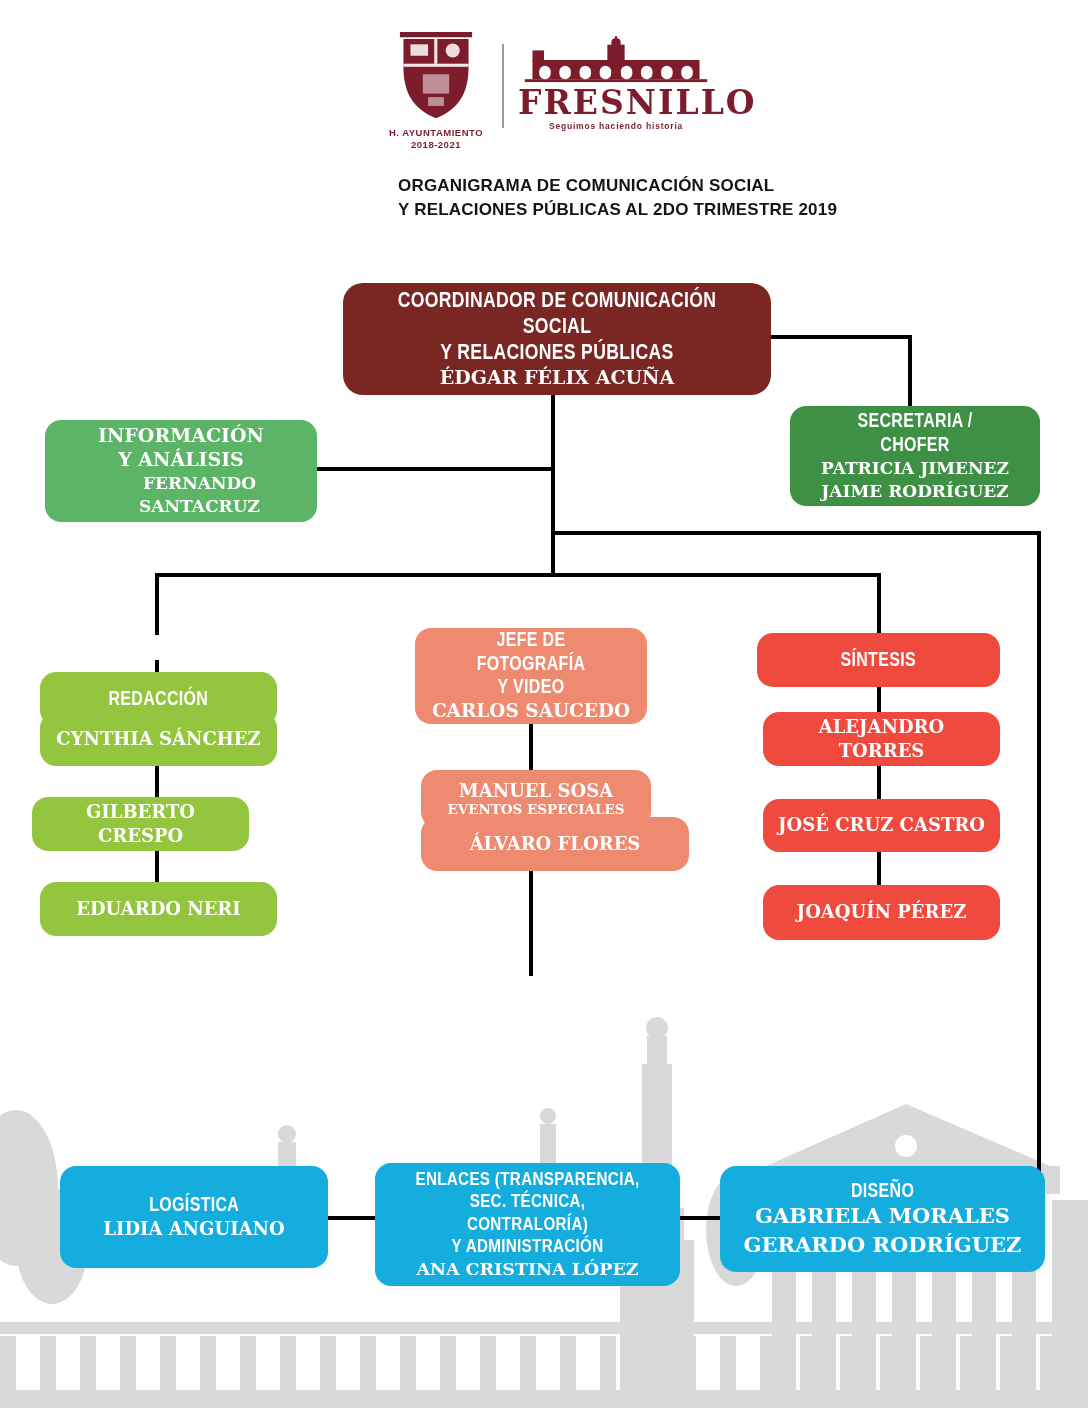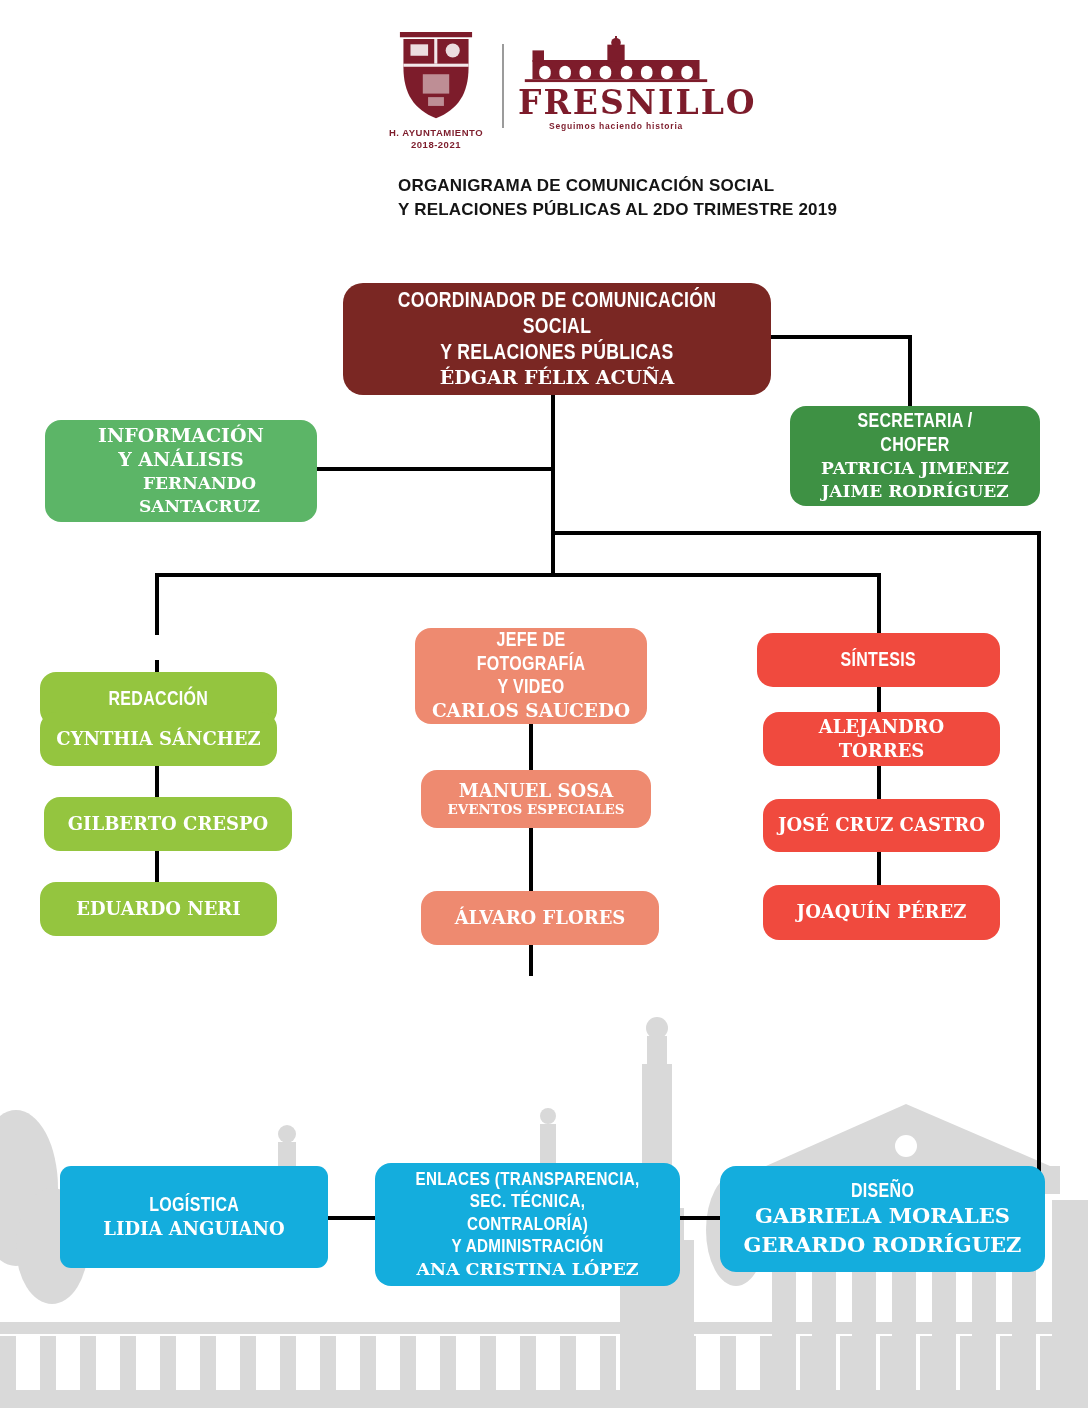--- a/index.html
+++ b/index.html
@@ -185,54 +185,54 @@
     <div class="serif" style="font-size:17px; line-height:1.35;">PATRICIA JIMENEZ
 JAIME RODRÍGUEZ</div>
   </div>
 
   <div class="node lime" style="left:40px; top:631px; width:237px; height:54px;margin-top:41px;">
     <div class="cond">REDACCIÓN</div>
   </div>
   <div class="node lime" style="left:40px; top:712px; width:237px; height:54px;">
     <div class="serif">CYNTHIA SÁNCHEZ</div>
   </div>
-  <div class="node lime" style="left:44px; top:797px; width:248px; height:54px;">
+  <div class="node lime" style="left:32px; top:797px; width:217px; height:54px;">
     <div class="serif">GILBERTO CRESPO</div>
   </div>
   <div class="node lime" style="left:40px; top:882px; width:237px; height:54px;">
     <div class="serif">EDUARDO NERI</div>
   </div>
 
   <div class="node salmon" style="left:415px; top:628px; width:232px; height:96px;">
     <div class="cond">JEFE DE FOTOGRAFÍA
 Y VIDEO</div>
     <div class="serif" style="font-size:18.5px;">CARLOS SAUCEDO</div>
   </div>
   <div class="node salmon" style="left:421px; top:770px; width:230px; height:58px;">
     <div class="serif" style="line-height:1.15;">MANUEL SOSA</div>
     <div class="serif small">EVENTOS ESPECIALES</div>
   </div>
-  <div class="node salmon" style="left:421px; top:891px; width:238px; height:54px;">
+  <div class="node salmon" style="left:421px; top:817px; width:268px; height:54px;">
     <div class="serif">ÁLVARO FLORES</div>
   </div>
 
   <div class="node red" style="left:757px; top:633px; width:243px; height:54px;">
     <div class="cond">SÍNTESIS</div>
   </div>
   <div class="node red" style="left:763px; top:712px; width:237px; height:54px;">
     <div class="serif">ALEJANDRO TORRES</div>
   </div>
   <div class="node red" style="left:763px; top:799px; width:237px; height:53px;">
     <div class="serif">JOSÉ CRUZ CASTRO</div>
   </div>
   <div class="node red" style="left:763px; top:885px; width:237px; height:55px;">
     <div class="serif">JOAQUÍN PÉREZ</div>
   </div>
 
-  <div class="node cyan" style="left:60px; top:1166px; width:268px; height:102px;border-radius:11px;">
+  <div class="node cyan" style="left:60px; top:1166px; width:268px; height:102px;">
     <div class="cond">LOGÍSTICA</div>
     <div class="serif">LIDIA ANGUIANO</div>
   </div>
 
   <div class="node cyan" style="left:375px; top:1163px; width:305px; height:123px;">
     <div class="cond" style="font-size:19px;">ENLACES (TRANSPARENCIA,
 SEC. TÉCNICA, CONTRALORÍA)
 Y ADMINISTRACIÓN</div>
     <div class="serif" style="font-size:17.5px;">ANA CRISTINA LÓPEZ</div>
   </div>

